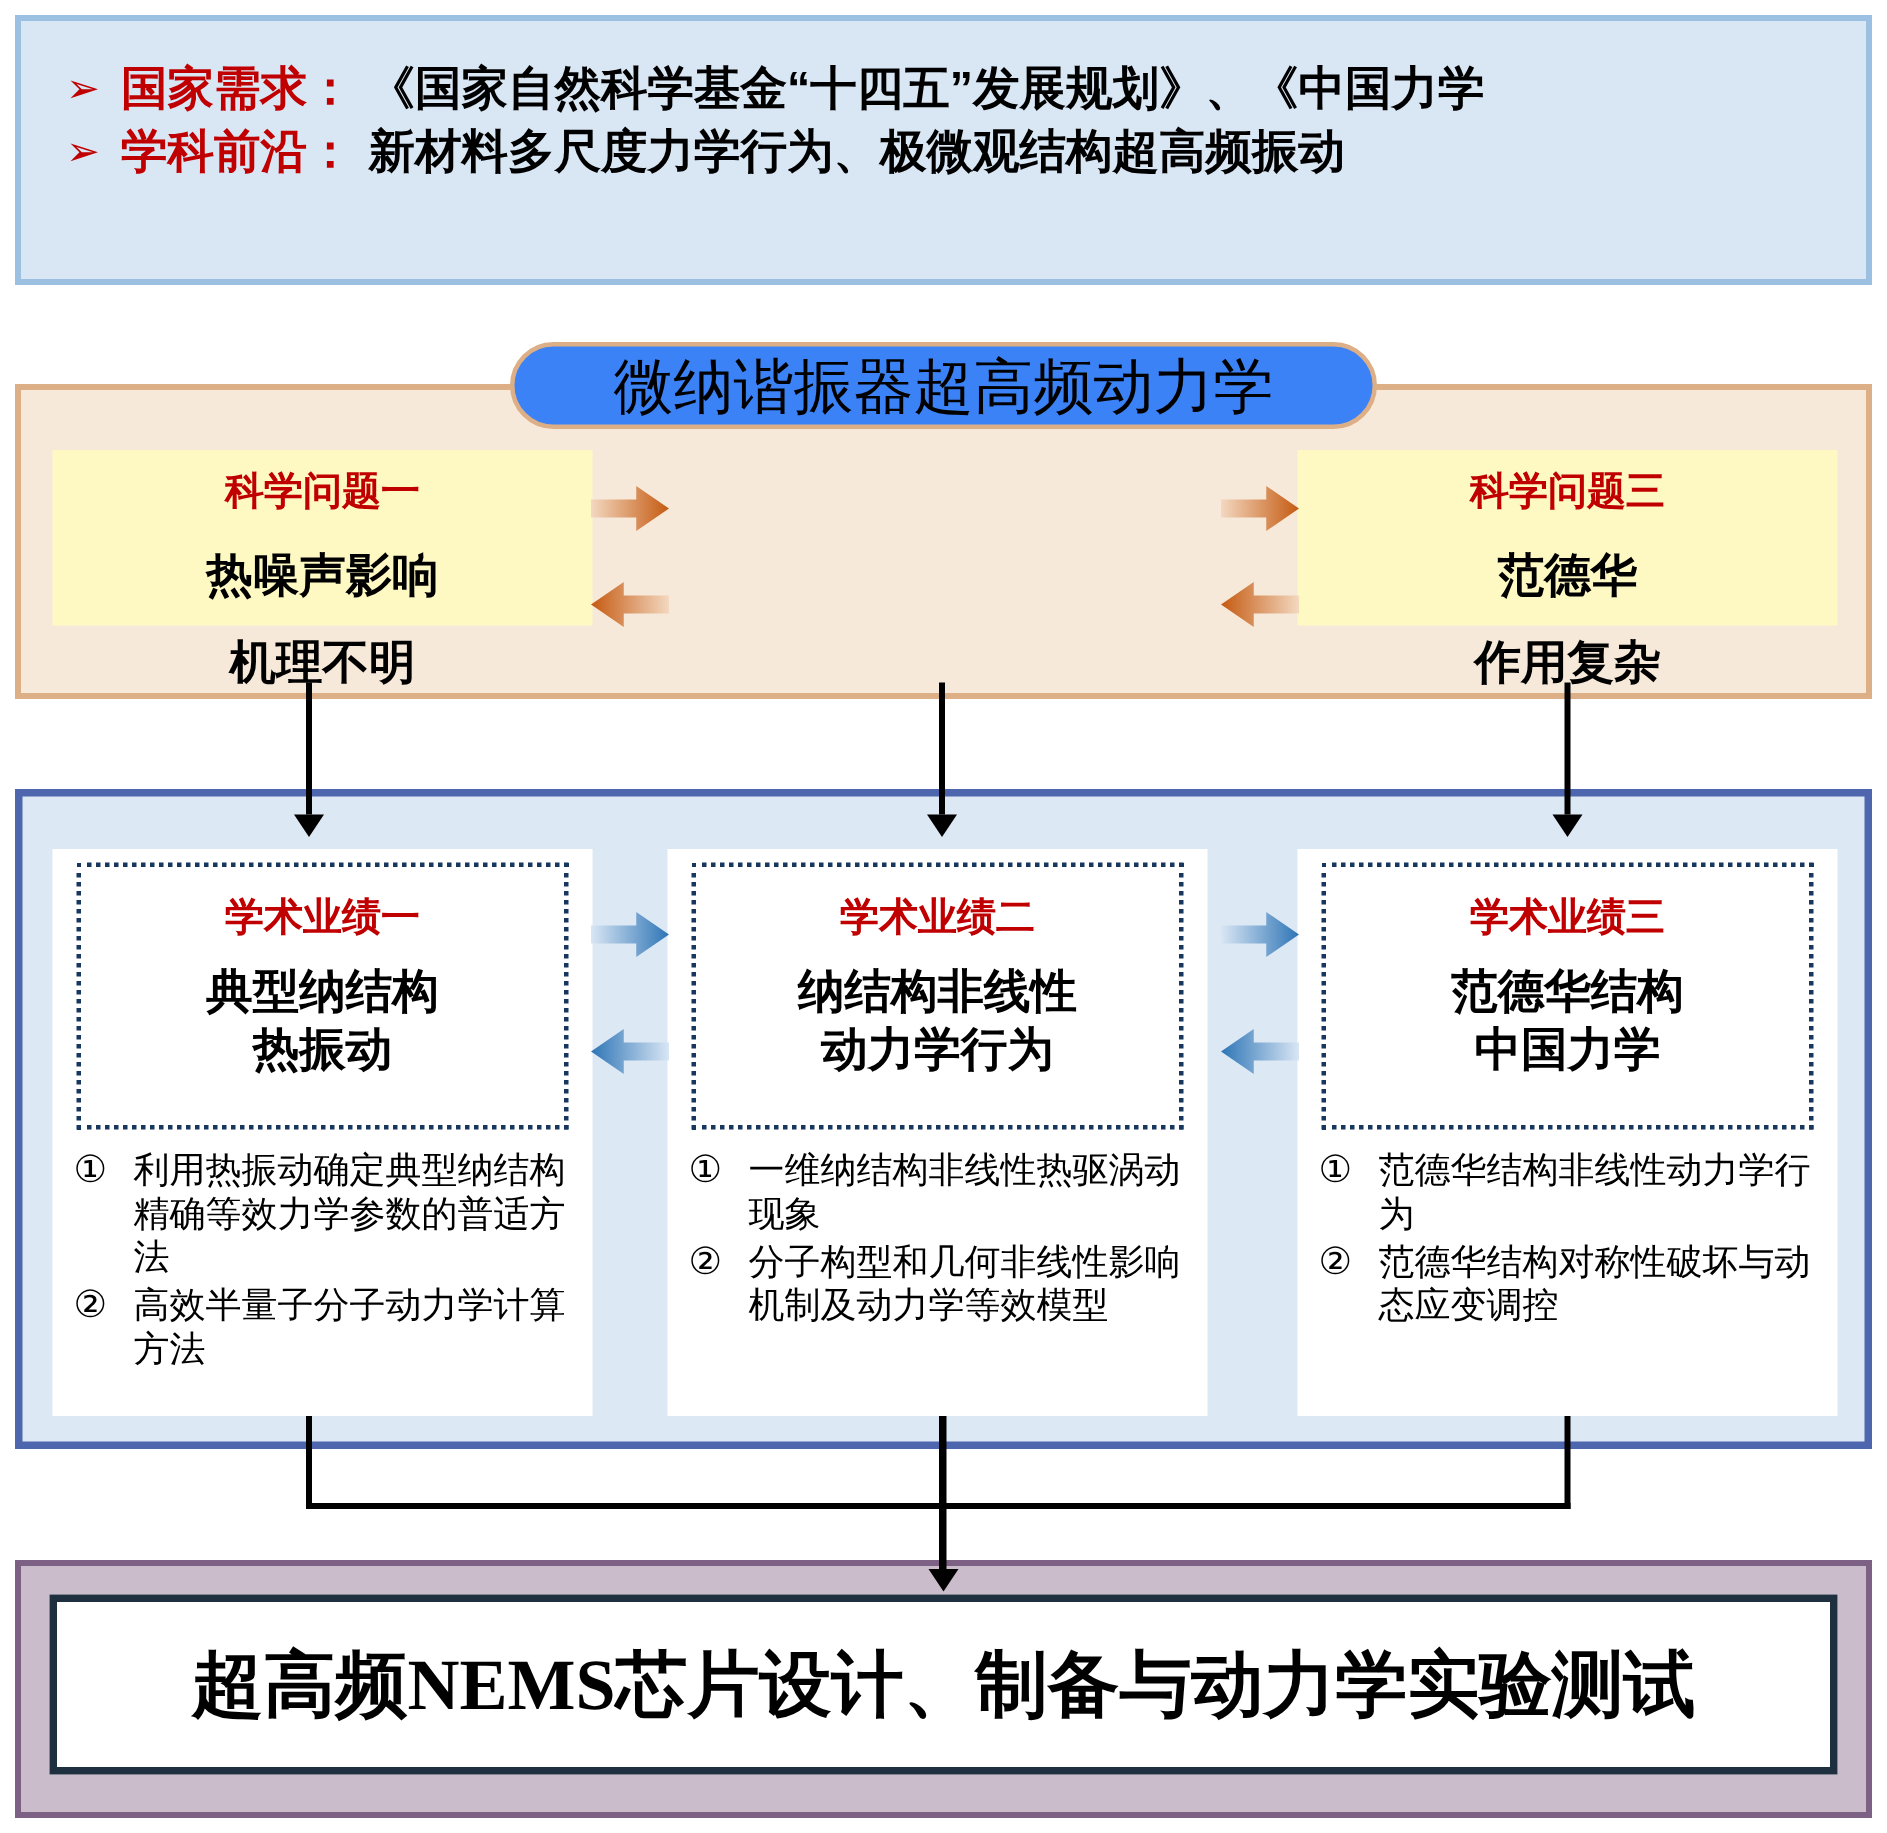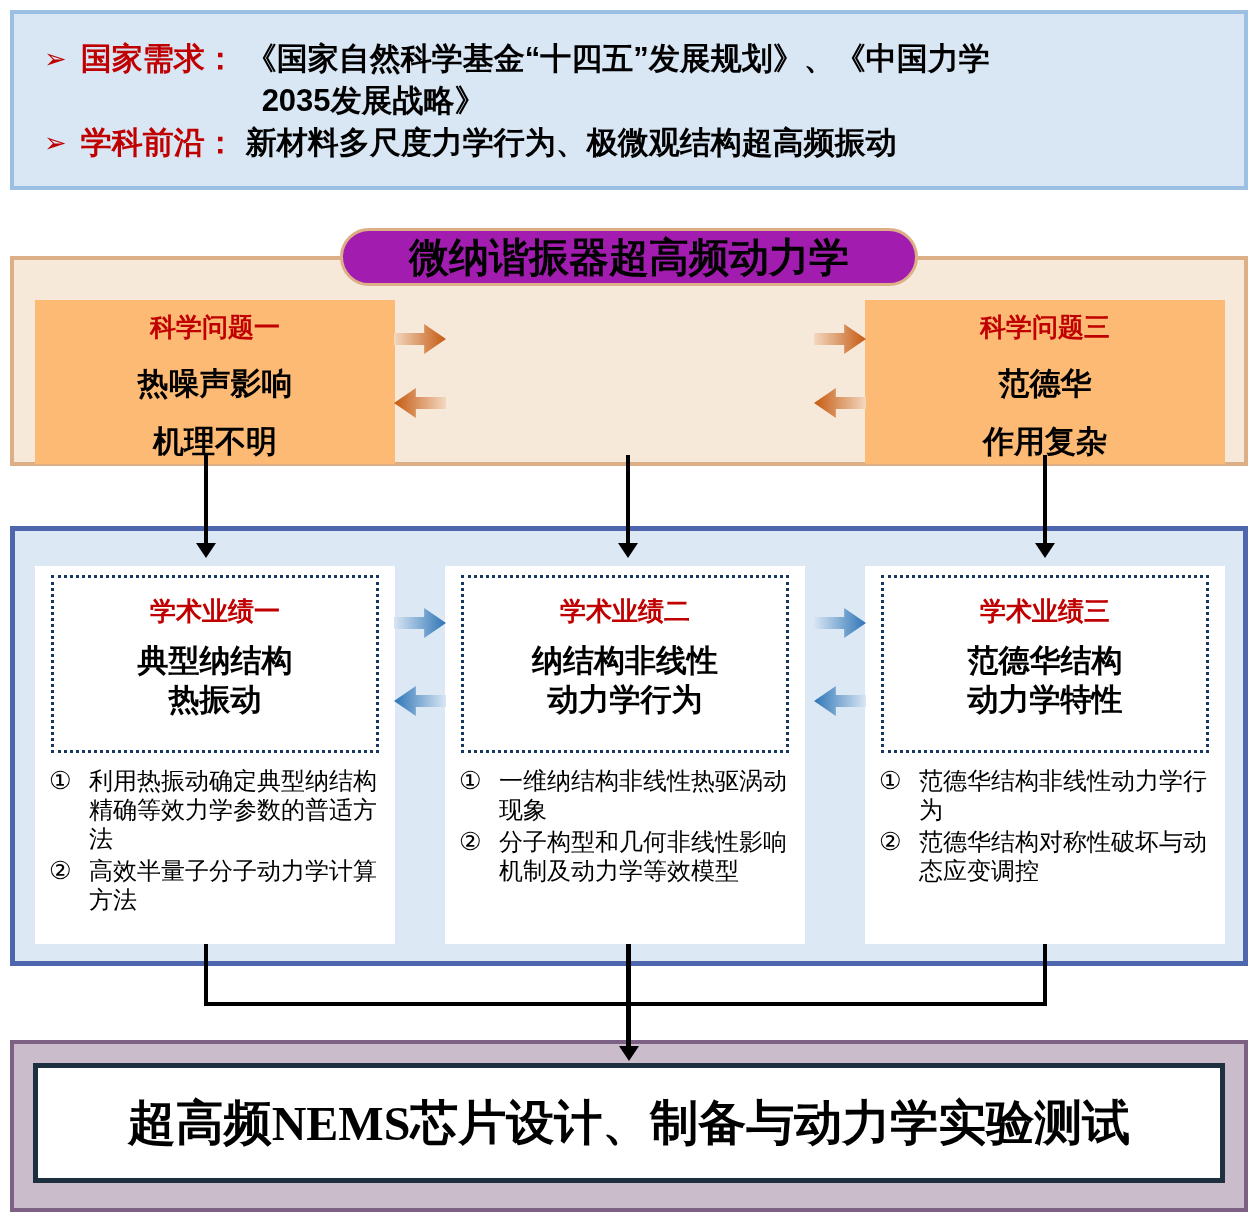--- a/index.html
+++ b/index.html
@@ -28,26 +28,26 @@
   .blabel{color:var(--red);white-space:nowrap;margin-right:10px;}
   .btext{color:#000;}
   .btext .l2{display:block;text-indent:16px;}
   
   .problems{
     position:absolute;left:10px;top:256px;width:1238px;height:210px;
     background:var(--orange-fill);border:4px solid var(--orange-border);
   }
   .pill{
     position:absolute;left:50%;top:228px;transform:translateX(-50%);
-    background:#a21caf;border:3px solid var(--orange-border);border-radius:30px;
+    background:#3b82f6;border:3px solid var(--orange-border);border-radius:30px;
     height:58px;padding:0 66px;display:flex;align-items:center;justify-content:center;
-    font-size:40px;font-weight:bold;white-space:nowrap;z-index:3;
+    font-size:40px;font-weight:normal;white-space:nowrap;z-index:3;
   }
   .pbox{
-    position:absolute;top:300px;width:360px;height:164px;background:#fdba74;
+    position:absolute;top:300px;width:360px;height:117px;background:#fef9c3;
     text-align:center;padding-top:10px;z-index:2;
   }
   .pbox .ptitle{color:var(--red);font-size:26px;font-weight:bold;margin-bottom:6px;}
   .pbox .pline{font-size:31px;font-weight:bold;line-height:38px;margin-top:20px;}
   
   .achieve{
     position:absolute;left:10px;top:526px;width:1238px;height:440px;
     background:var(--blue-fill);border:5px solid var(--blue-border);
   }
   .abox{
@@ -95,21 +95,20 @@
 <body>
 
 <div class="page">
 
   <section class="banner">
     <div class="brow">
       <span class="bullet">➢</span>
       <span class="blabel">国家需求：</span>
       <span class="btext">
         <span class="l1">《国家自然科学基金“十四五”发展规划》、《中国力学</span>
-        <span class="l2">2035发展战略》</span>
       </span>
     </div>
     <div class="brow">
       <span class="bullet">➢</span>
       <span class="blabel">学科前沿：</span>
       <span class="btext">
         <span class="l1">新材料多尺度力学行为、极微观结构超高频振动</span>
       </span>
     </div>
   </section>
@@ -172,21 +171,21 @@
         <span class="num">②</span>
         <span class="atext">分子构型和几何非线性影响机制及动力学等效模型</span>
       </li>
     </ul>
   </div>
 
   <div class="abox" style="left:865px;">
     <div class="dotted">
       <div class="atitle">学术业绩三</div>
       <div class="aline">范德华结构</div>
-      <div class="aline">动力学特性</div>
+      <div class="aline">中国力学</div>
     </div>
     <ul class="alist">
       <li>
         <span class="num">①</span>
         <span class="atext">范德华结构非线性动力学行为</span>
       </li>
       <li>
         <span class="num">②</span>
         <span class="atext">范德华结构对称性破坏与动态应变调控</span>
       </li>

